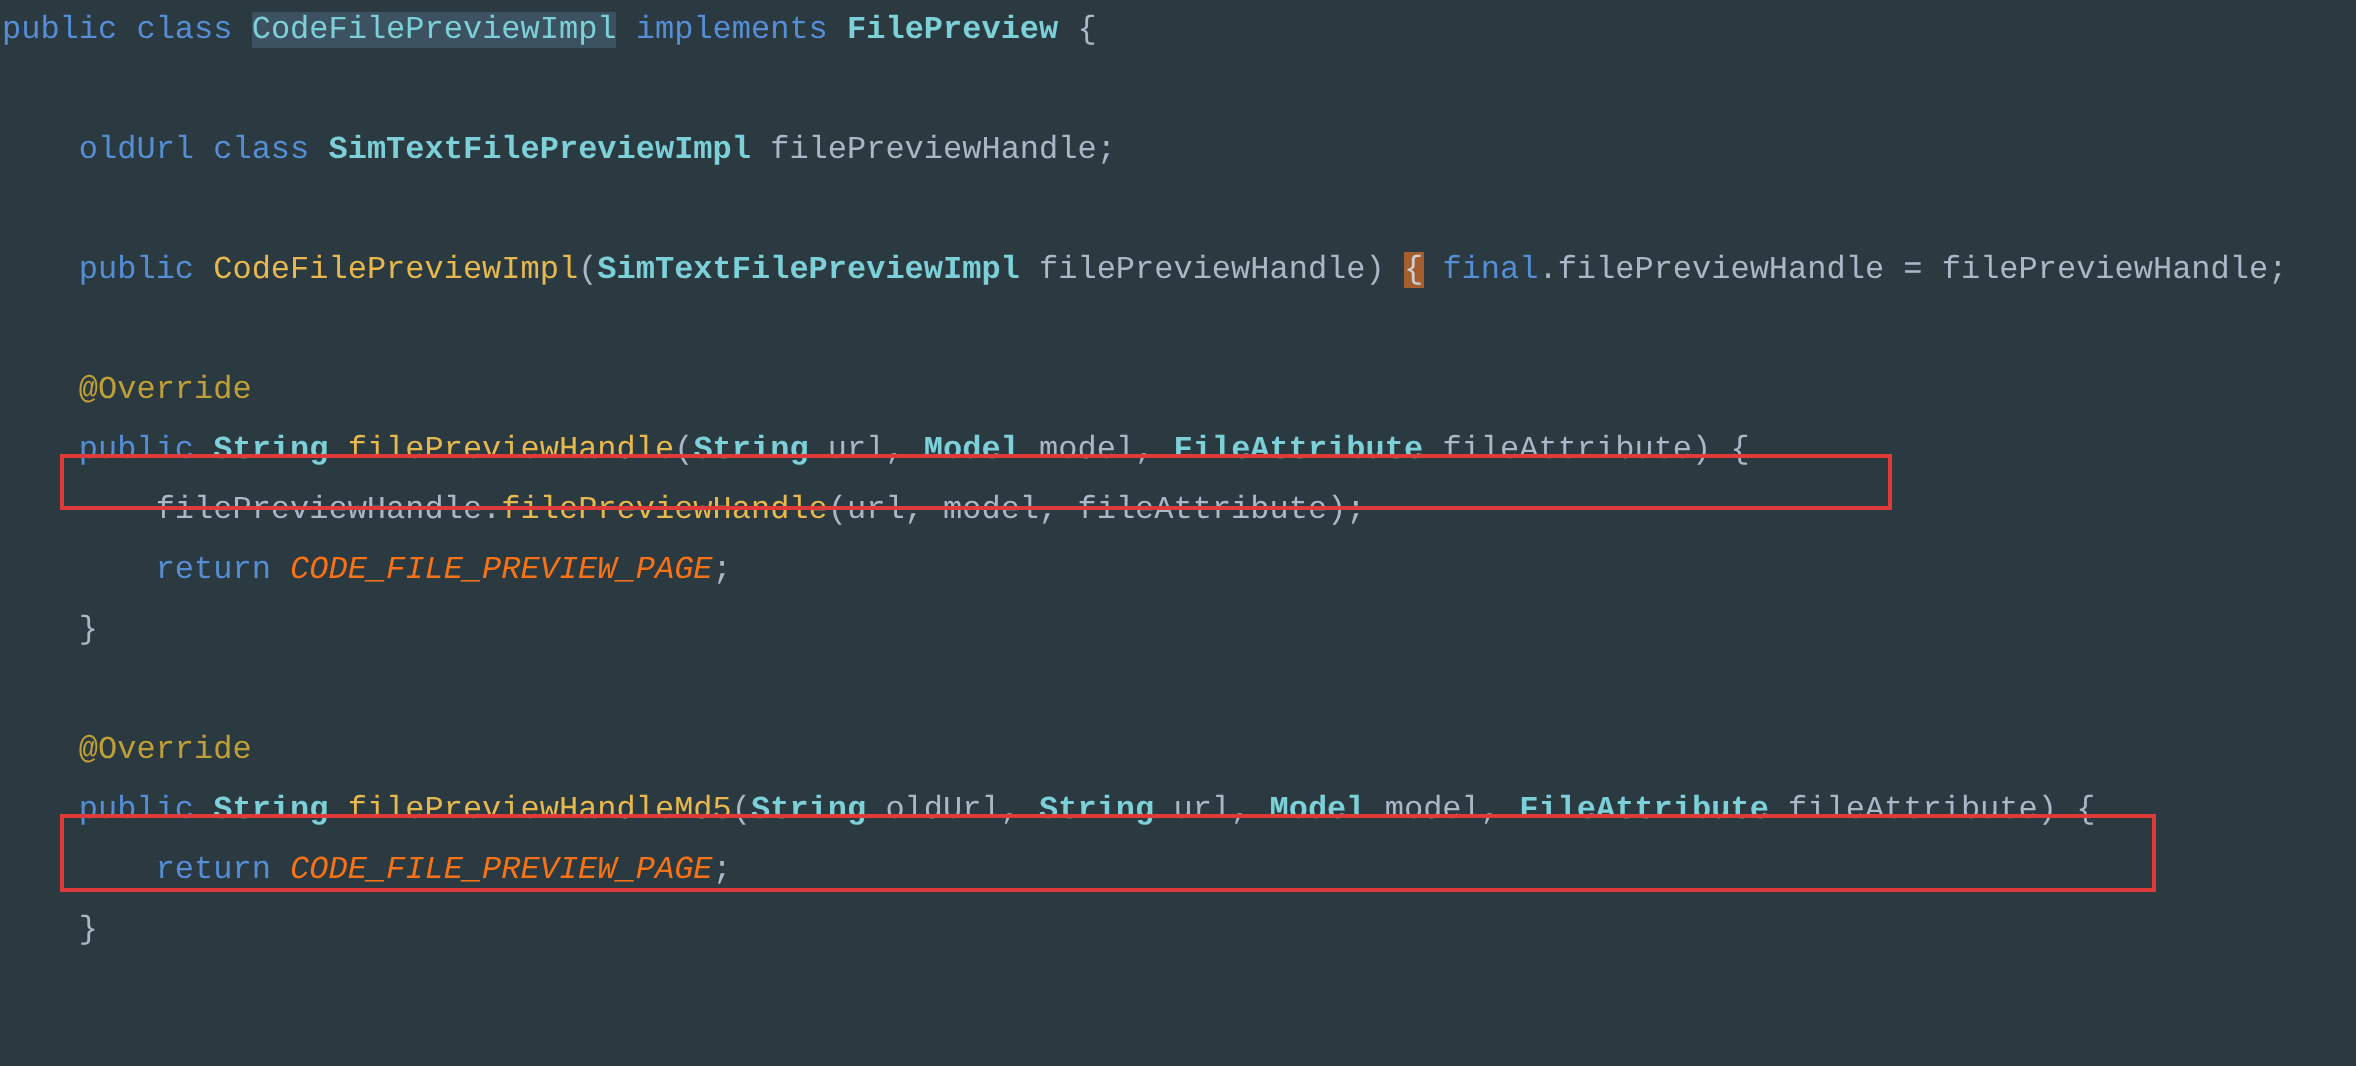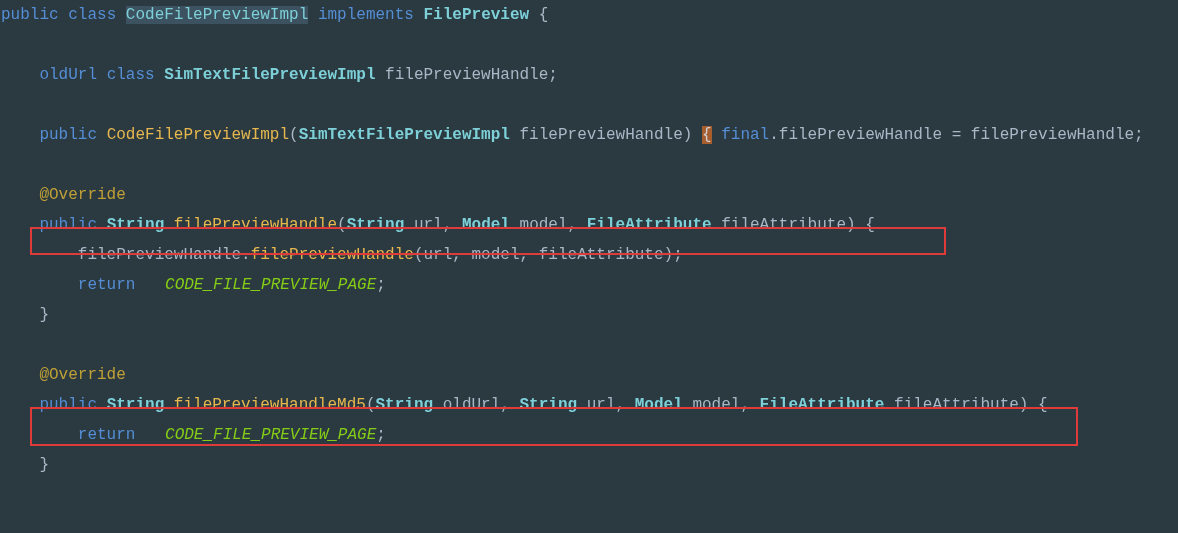--- a/index.html
+++ b/index.html
@@ -19,21 +19,21 @@
       padding-left: 1px;
     }
     .line {
       white-space: pre;
       height: 30px;
     }
     .annotation { color: #bfa036; }
     .keyword { color: #558ed5; }
     .type { color: #7dd0d8; font-weight: bold; }
     .method { color: #e6b84e; }
-    .constant { color: #84cc16; font-style: italic; margin-left: 20px; }
+    .constant { color: #f97316; font-style: italic; }
     .highlight-type {
       background-color: #3c5260;
       color: #7dd0d8;
     }
     .brace-highlight {
       background-color: #a65e2e;
       color: #d0d0d0;
     }
     .redbox1 {
       position: absolute;

